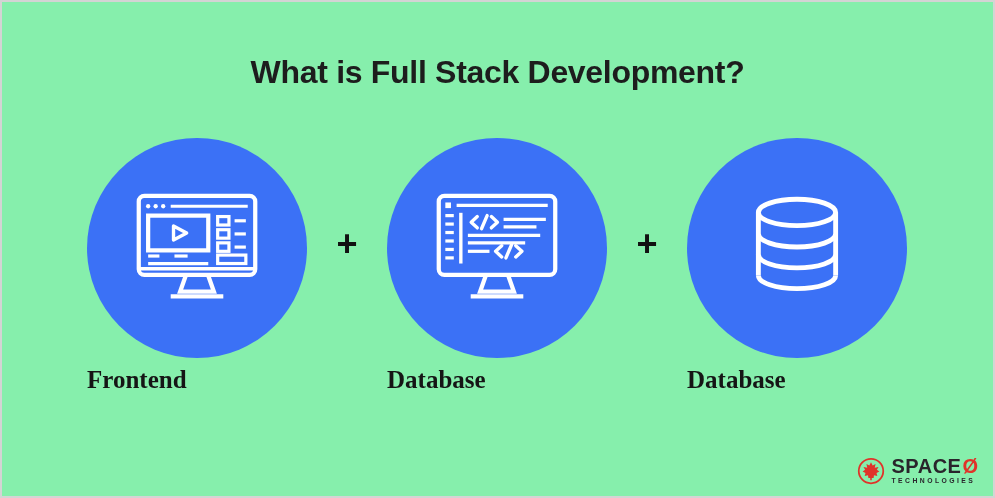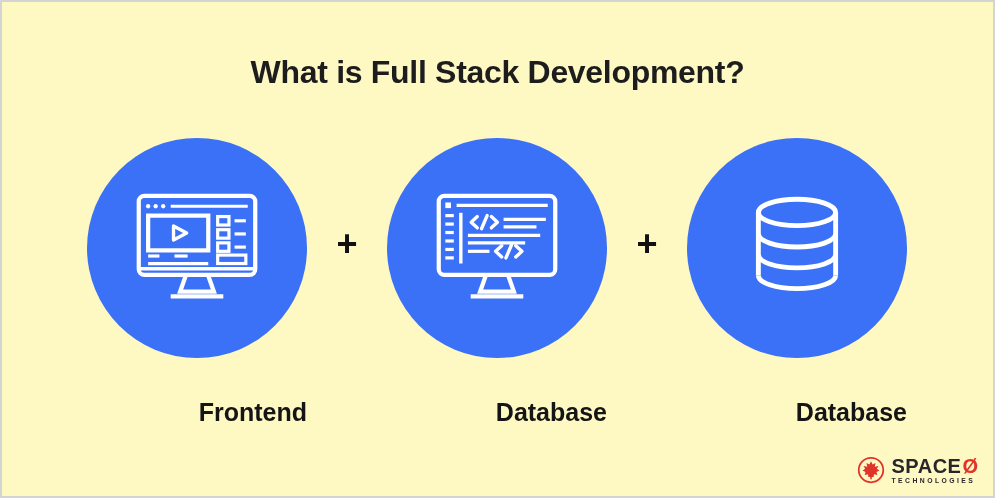--- a/index.html
+++ b/index.html
@@ -1,20 +1,20 @@
 <!DOCTYPE html>
 <html><head>
 <meta charset="utf-8">
 <style>
   html,body{margin:0;padding:0;background:#fff;}
   .canvas{
     position:relative;
     width:995px;height:498px;
     box-sizing:border-box;
-    background:#fef9c3;
+    background:#86efac;
     border:2px solid #D4D4D4;
     font-family:"Liberation Sans", sans-serif;
     overflow:hidden;
   }
   .title{
     position:absolute;
     left:0;top:52px;width:100%;
     margin:0;
     text-align:center;
     font-size:32px;
@@ -42,36 +42,37 @@
     text-align:center;
     font-size:36px;
     font-weight:700;
     color:#111111;
     line-height:44px;
   }
   .plus.p1{left:315px;}
   .plus.p2{left:615px;}
   .label{
     position:absolute;
-    top:396px;
+    top:364px;
     width:220px;
-    text-align:right;
+    text-align:left;
     font-size:25px;
     font-weight:700;
     color:#151515;
+    font-family:Liberation Serif, serif;
   }
   .label.l1{left:85px;}
   .label.l2{left:385px;}
   .label.l3{left:685px;}
   .icon-svg{display:block;}
   .logo{
     position:absolute;
     right:15px;bottom:11px;
     display:flex;
-    align-items:flex-start;
+    align-items:flex-end;
     gap:7px;
   }
   .logo-text{display:flex;flex-direction:column;line-height:1;}
   .brand-row{display:flex;align-items:baseline;}
   .brand-main{
     font-size:20px;font-weight:800;color:#29252B;letter-spacing:0.5px;
   }
   .brand-symbol{
     font-size:20px;font-weight:800;color:#E03329;margin-left:1px;
   }

